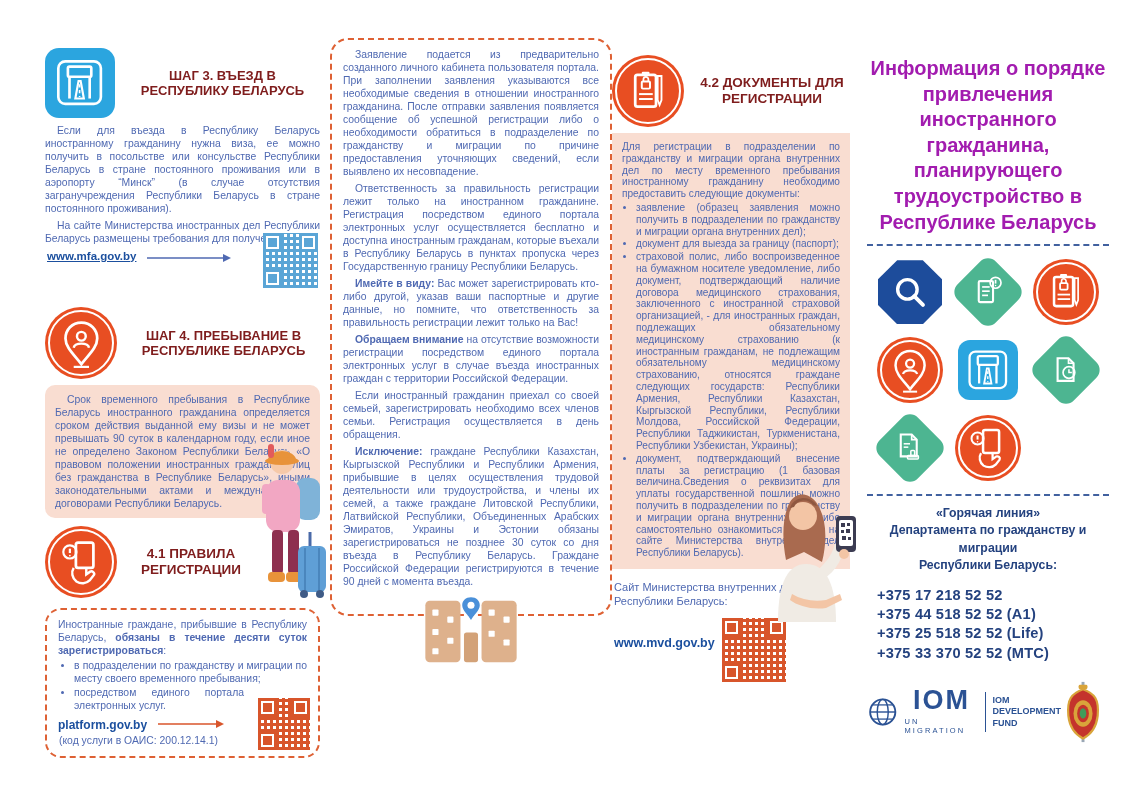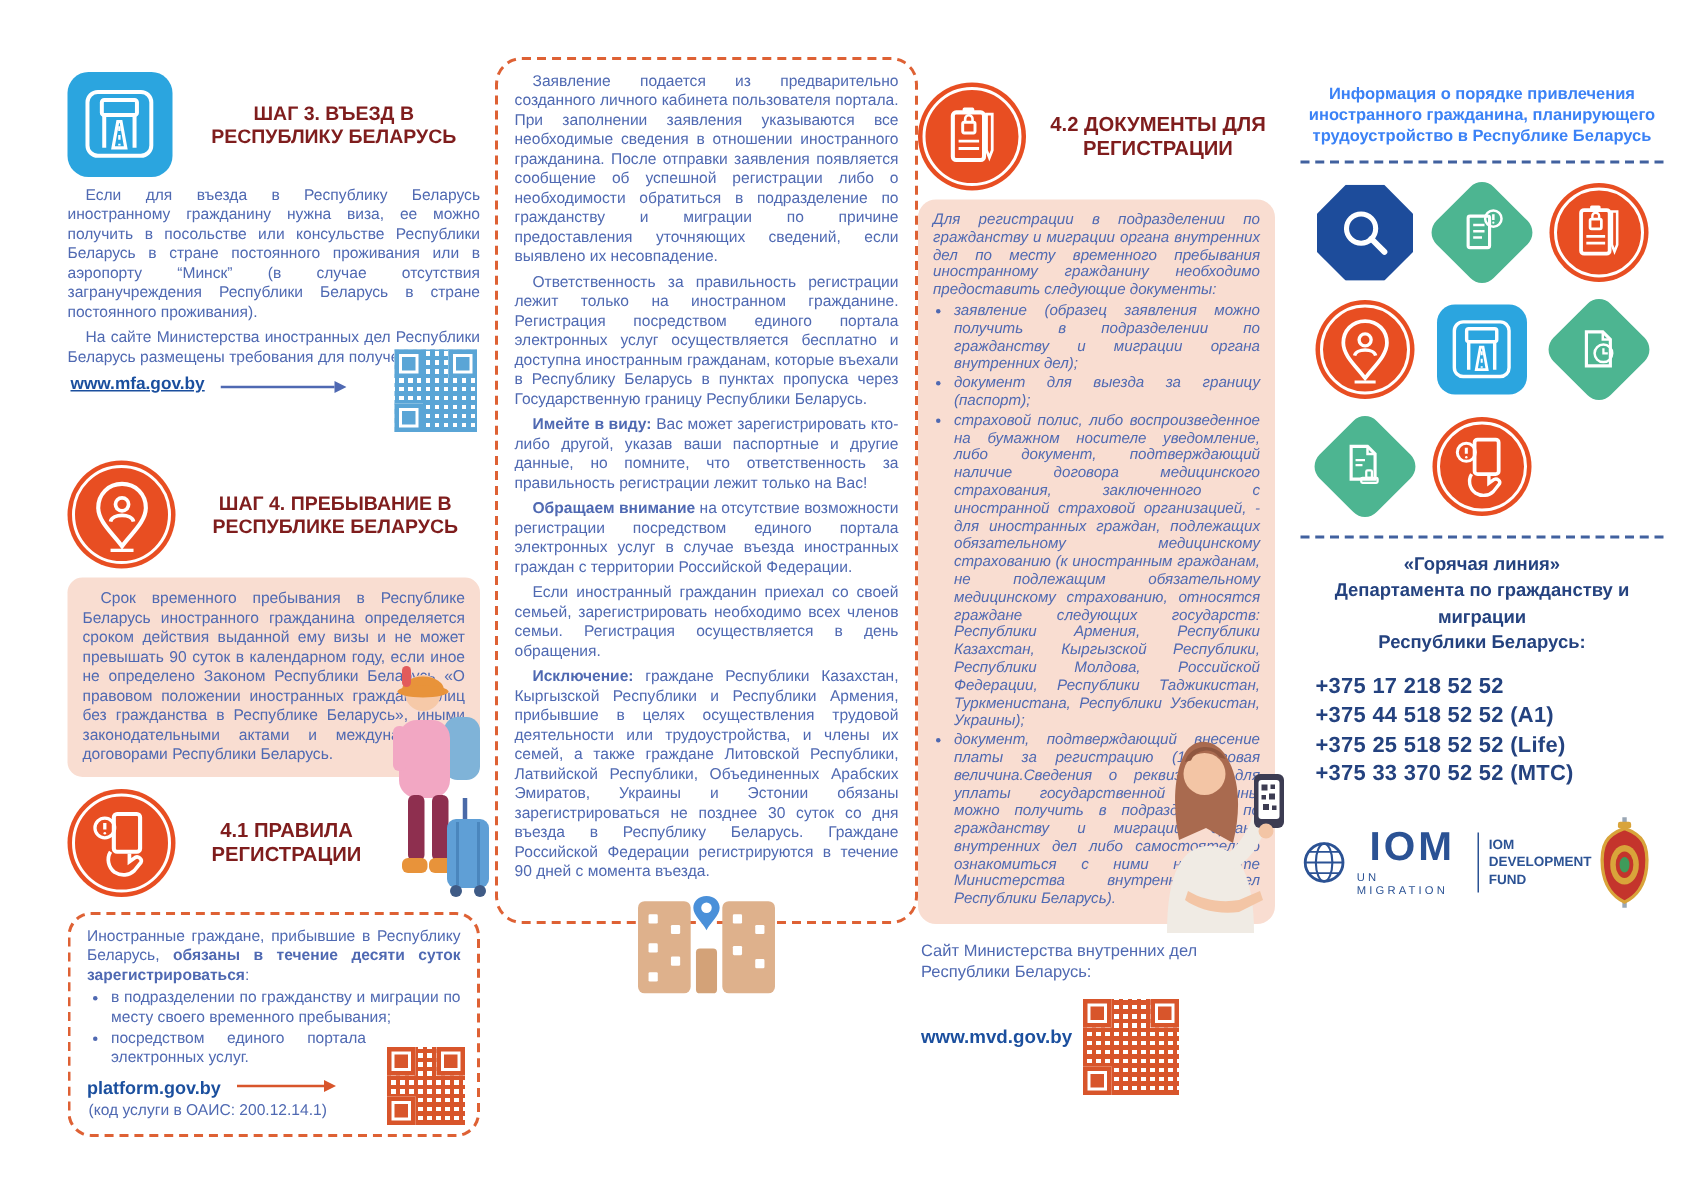--- a/index.html
+++ b/index.html
@@ -24,21 +24,21 @@
   .u{text-decoration:underline;}
   .qr{position:relative;background-color:#fff;
       background-image:repeating-linear-gradient(90deg,var(--c) 0 3px,transparent 3px 6px),
                        repeating-linear-gradient(0deg,var(--c) 0 3px,#fff 3px 6px);}
   .qr i{position:absolute;width:13px;height:13px;border:3px solid var(--c);background:#fff;}
   .qr i::after{content:"";position:absolute;inset:2px;background:var(--c);}
   .qr i.tl{top:0;left:0}.qr i.tr{top:0;right:0}.qr i.bl{bottom:0;left:0}
   .arrow{flex:0 0 auto;}
   
   .c4{text-align:center;color:#24427f;}
-  .c4-title{font-size:11px;font-weight:bold;line-height:1.28;color:#3b82f6;}
+  .c4-title{font-size:20px;font-weight:bold;line-height:1.28;color:#a21caf;}
   .dashsep{border:none;border-top:2px dashed #41619f;margin:9px 2px;}
   .icon-grid{display:grid;grid-template-columns:repeat(3,74px);justify-content:center;gap:4px 4px;}
   .cell{width:74px;height:74px;display:flex;align-items:center;justify-content:center;}
   .octagon{width:64px;height:64px;background:#1d4c9b;clip-path:polygon(30% 0,70% 0,100% 30%,100% 70%,70% 100%,30% 100%,0 70%,0 30%);display:flex;align-items:center;justify-content:center;}
   .diamond{width:54px;height:54px;background:#4db591;border-radius:11px;transform:rotate(45deg);display:flex;align-items:center;justify-content:center;}
   .diamond svg{transform:rotate(-45deg);width:42px;height:42px;}
   .rcircle{width:66px;height:66px;border-radius:50%;background:#e84e22;position:relative;display:flex;align-items:center;justify-content:center;}
   .rcircle::before{content:"";position:absolute;inset:3px;border:2px solid #fff;border-radius:50%;}
   .bsq{width:60px;height:60px;border-radius:12px;background:#2ba5df;display:flex;align-items:center;justify-content:center;}
   .octagon svg,.rcircle svg,.bsq svg{width:76%;height:76%;position:relative;}
@@ -201,21 +201,21 @@
           <rect x="38" y="32" width="15" height="13" rx="2" stroke-width="3.6"></rect>
           <path d="M41,32 v-4 a4.5,4.5 0 0 1 9,0 v4" stroke-width="3.2"></path>
           <line x1="33" y1="55" x2="58" y2="55" stroke-width="3.6"></line>
           <line x1="33" y1="64" x2="58" y2="64" stroke-width="3.6"></line>
           <path d="M74,22 v44 l-3.5,9 l-3.5,-9 v-44 Z" stroke-width="3.4"></path>
         </svg>
       </span>
       <span class="sec-title" style="font-size:13.5px">4.2 ДОКУМЕНТЫ ДЛЯ РЕГИСТРАЦИИ</span>
     </div>
 
-    <div class="pinkbox" style="font-size:10.1px;line-height:1.17;border-radius:12px;font-style:italic;">
+    <div class="pinkbox" style="font-size:10.1px;line-height:1.17;border-radius:0;">
       <p style="margin:0 0 2px 0;">Для регистрации в подразделении по гражданству и миграции органа внутренних дел по месту временного пребывания иностранному гражданину необходимо предоставить следующие документы:</p>
       <ul style="padding-left:14px;">
         <li>заявление (образец заявления можно получить в подразделении по гражданству и миграции органа внутренних дел);</li>
         <li>документ для выезда за границу (паспорт);</li>
         <li>страховой полис, либо воспроизведенное на бумажном носителе уведомление, либо документ, подтверждающий наличие договора медицинского страхования, заключенного с иностранной страховой организацией, - для иностранных граждан, подлежащих обязательному медицинскому страхованию (к иностранным гражданам, не подлежащим обязательному медицинскому страхованию, относятся граждане следующих государств: Республики Армения, Республики Казахстан, Кыргызской Республики, Республики Молдова, Российской Федерации, Республики Таджикистан, Туркменистана, Республики Узбекистан, Украины);</li>
         <li>документ, подтверждающий внесение платы за регистрацию (1 базовая величина.Сведения о реквизитах для уплаты государственной пошлины можно получить в подразделении по гражданству и миграции органа внутренних дел либо самостоятельно ознакомиться с ними на сайте Министерства внутренних дел Республики Беларусь).</li>
       </ul>
     </div>
 
     <p style="margin:12px 0 0 2px;text-align:left;font-size:11px;">Сайт Министерства внутренних дел</p>

